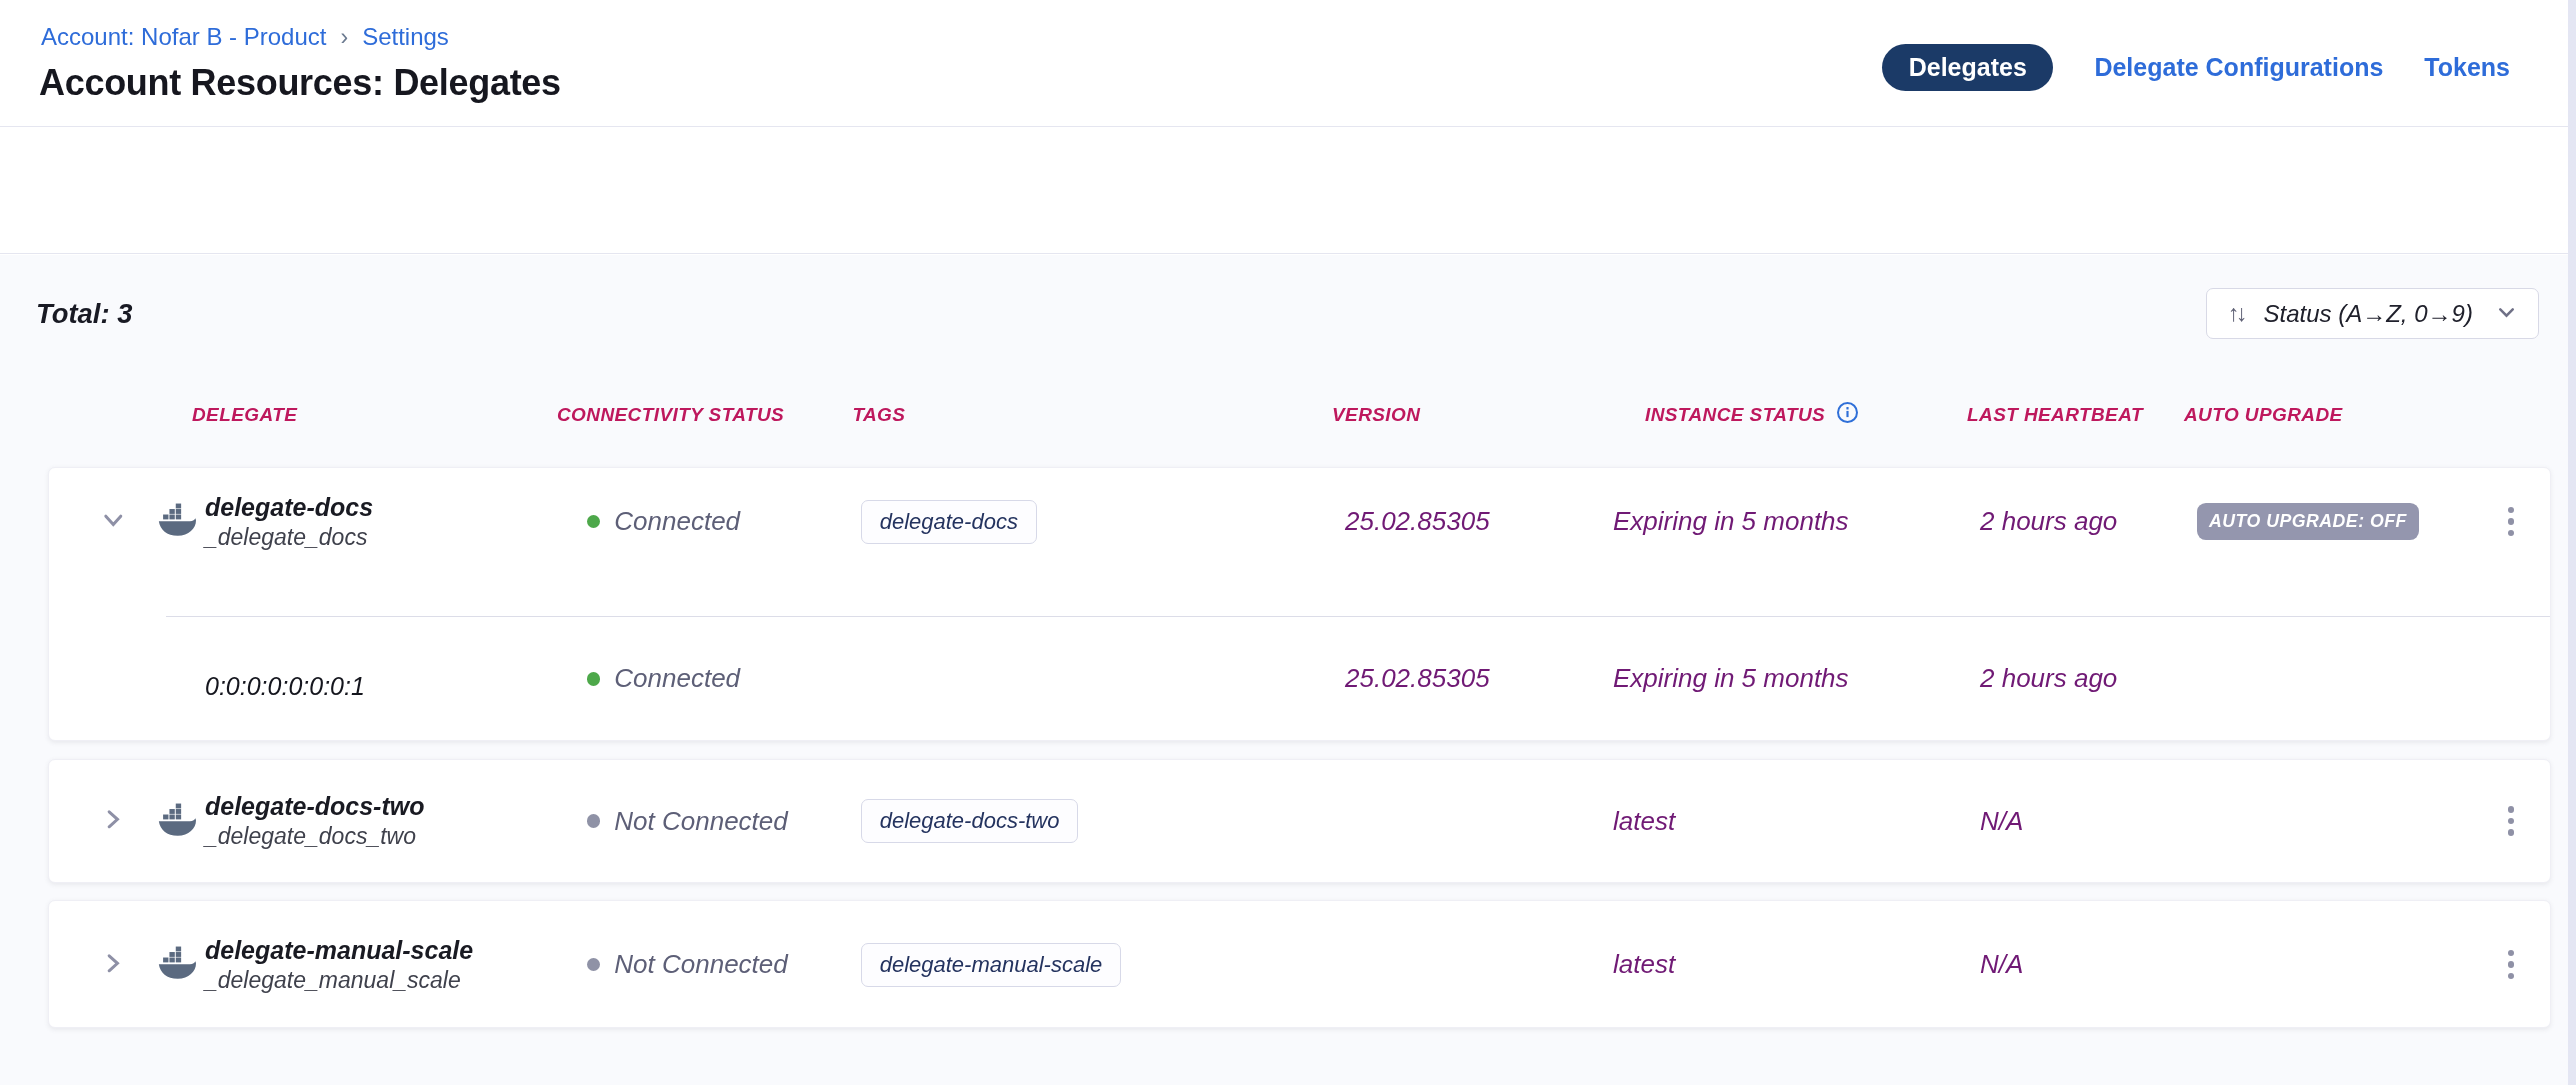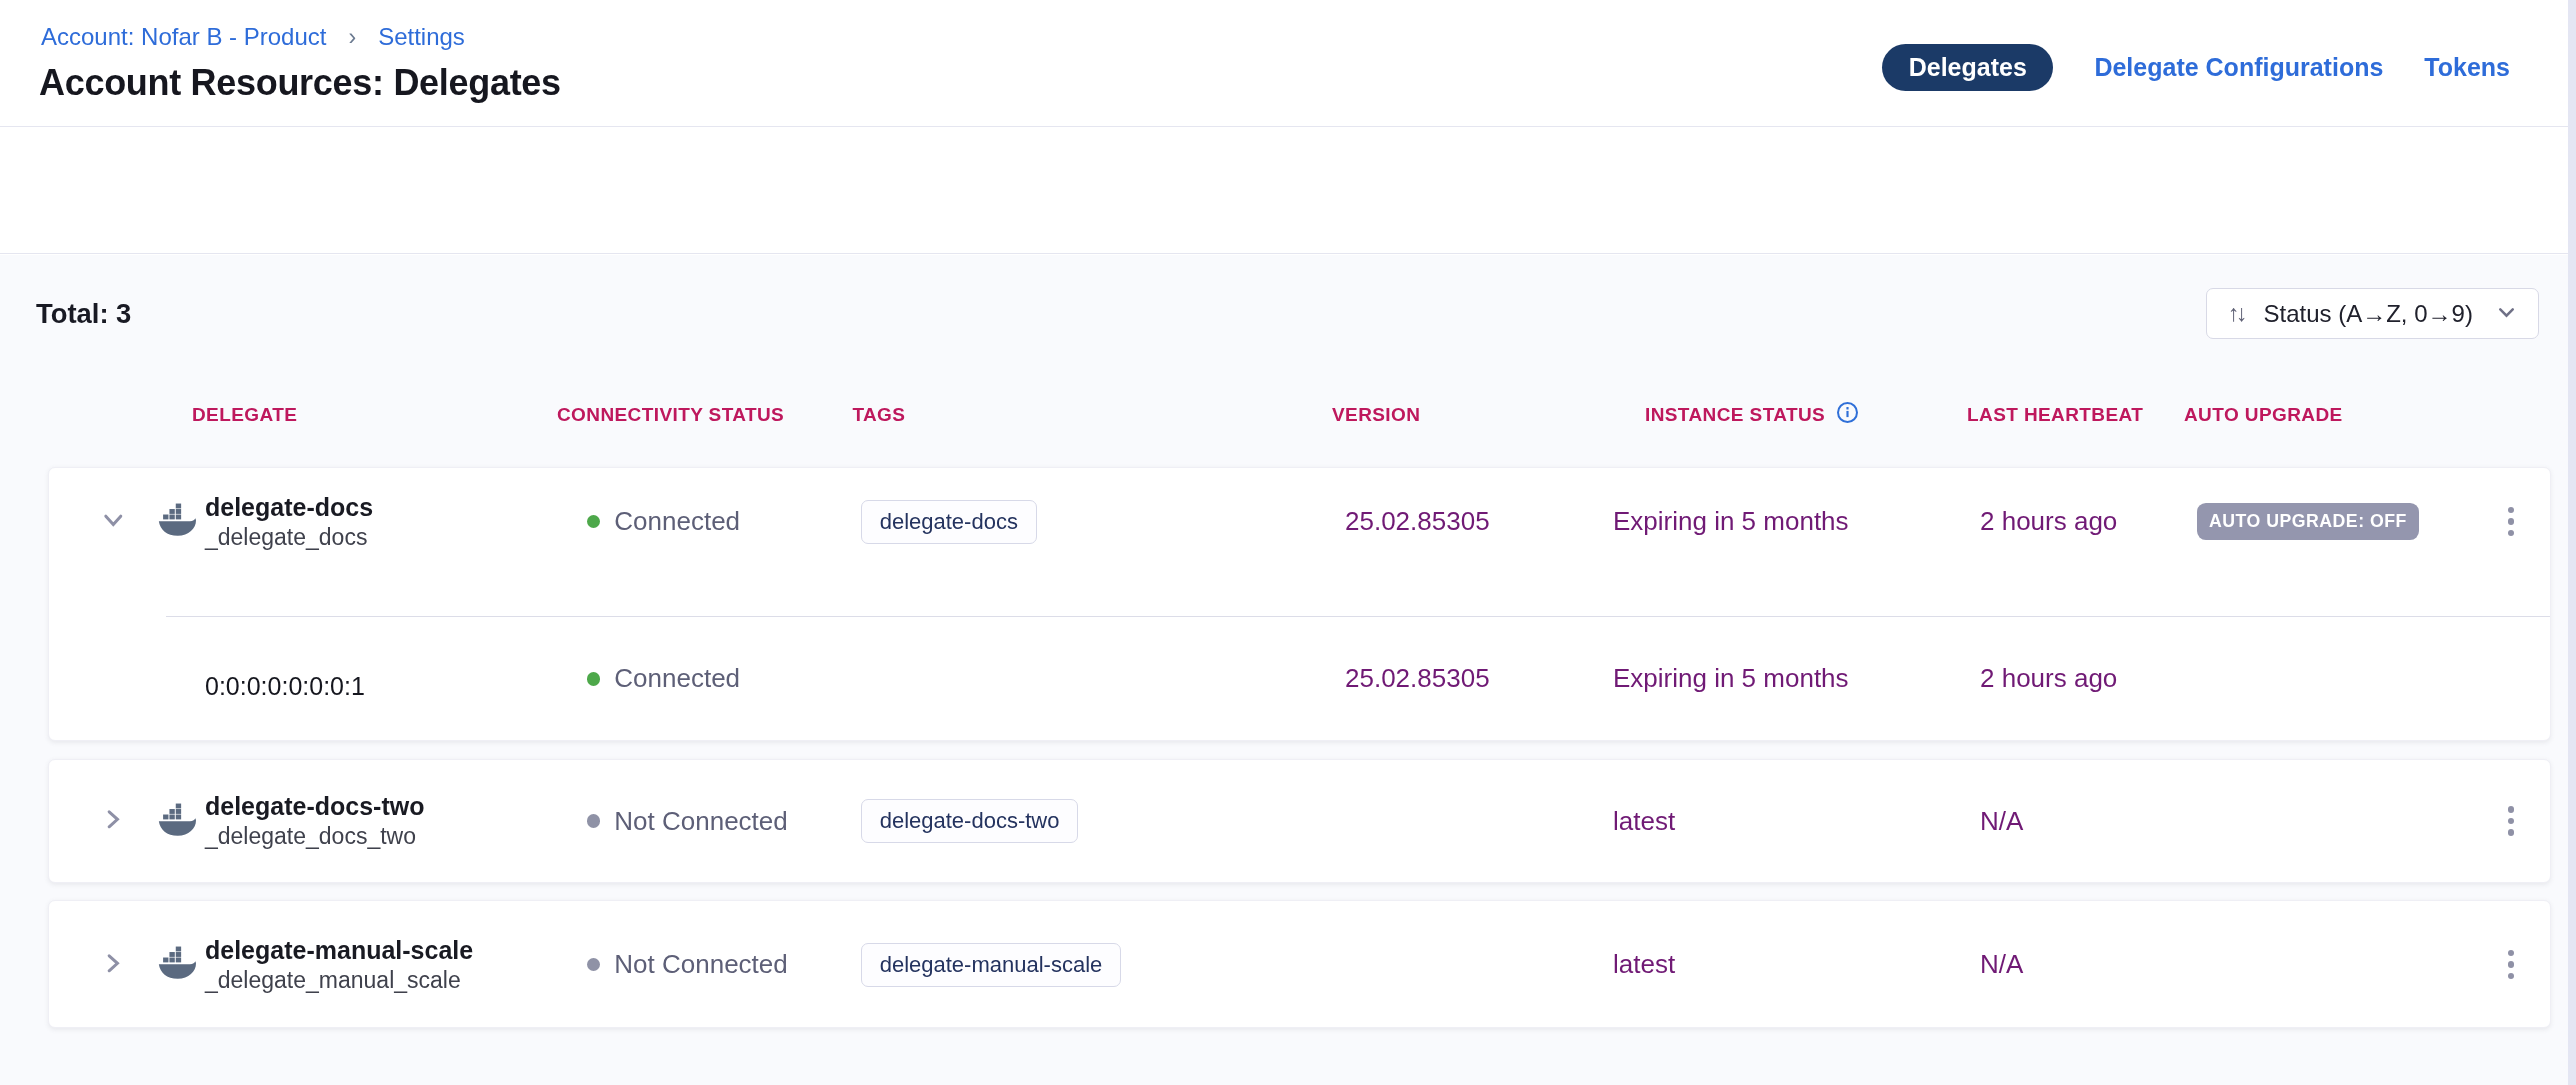--- a/index.html
+++ b/index.html
@@ -2,21 +2,21 @@
 <html style="font-size:14px"><head>
 <meta charset="utf-8">
 <style>
   * { margin:0; padding:0; box-sizing:border-box; }
   html,body { width:2576px; height:1085px; }
   body { font-family:"Liberation Sans","DejaVu Sans",sans-serif; background:#ffffff; position:relative; overflow:hidden; }
   .page { position:absolute; inset:0; }
 
   
   .top-header { position:absolute; top:0; left:0; width:2576px; height:127px; background:#fff; border-bottom:0.9px solid #e5e6f0; }
-  .breadcrumb { position:absolute; top:23px; left:41px; display:flex; gap:22px; align-items:center; font-size:24px; }
+  .breadcrumb { position:absolute; top:23px; left:41px; display:flex; gap:14px; align-items:center; font-size:24px; }
   .crumb { color:#2e6cd9; cursor:pointer; }
   .crumb-sep { color:#6b7a90; font-size:23px; }
   .page-title { position:absolute; top:62px; left:39px; font-size:36px; font-weight:700; color:#16171f; letter-spacing:-0.3px; }
 
   .tabs { position:absolute; top:44px; right:66px; display:flex; align-items:center; gap:41px; }
   .tab { font-size:25px; font-weight:700; color:#2e6cd9; cursor:pointer; white-space:nowrap; }
   .tab.active { background:#1b3a67; color:#fff; border-radius:884px; padding:8.9px 26.6px; }
 
   
   .toolbar { position:absolute; top:127px; left:0; width:2576px; height:127px; background:#fff; border-bottom:0.9px solid #e5e6f0; }
@@ -26,21 +26,21 @@
   .latest-text { font-size:26px; color:#3f4150; }
   .search-wrap { position:absolute; top:163px; left:1581px; width:446px; height:55px; }
   .search-input { width:100%; height:100%; border:1.3px solid #d6d8e6; border-radius:7px; font-size:25px; color:#33343f; padding:0 17.7px 0 57px; outline:none; font-family:inherit; background:#fff; }
   .search-input::placeholder { color:#9fa1b2; }
   .search-icon { position:absolute; left:16px; top:13.3px; }
   .filter-select { position:absolute; top:163px; left:2047px; width:393px; height:55px; background:#eef0f7; border:0.9px solid #d9dae6; border-radius:7px; display:flex; align-items:center; justify-content:space-between; padding:0 19.5px 0 23px; cursor:pointer; }
   .filter-select-label { font-size:24px; color:#6e7083; }
   .filter-icon-btn { position:absolute; top:174px; left:2487px; width:39px; height:35px; background:none; border:none; cursor:pointer; }
 
   
-  .content { position:absolute; top:255px; left:0; width:2576px; height:830px; background:#f9fafd; }
+  .content { position:absolute; top:255px; left:0; width:2576px; height:830px; background:#f9fafd;font-style:italic; }
   .summary-row { position:absolute; top:33px; left:36px; width:2503px; height:51px; display:flex; align-items:center; justify-content:space-between; }
   .total-label { font-size:27.4px; font-weight:700; color:#191a24; }
   .sort-select { height:51px; width:333px; background:#fff; border:0.9px solid #d8d9e6; border-radius:7px; display:flex; align-items:center; gap:16px; padding:0 19.5px 0 21px; cursor:pointer; }
   .sort-arrows { font-size:23px; color:#5f6175; letter-spacing:-3.5px; margin-right:3.5px; }
   .sort-label { font-size:24px; color:#20212c; flex:1; }
 
   .grid-cols { display:grid; grid-template-columns:156px 365px 291px 484px 268px 367px 217px 285px 69px; align-items:center; }
   .table-head { position:absolute; top:133px; left:36px; width:2503px; height:53px; }
   .th { font-size:19px; font-weight:700; color:#be185d; letter-spacing:0.4px; white-space:nowrap; }
   .th-instance { display:flex; align-items:center; gap:10.6px;margin-left:45px; }

